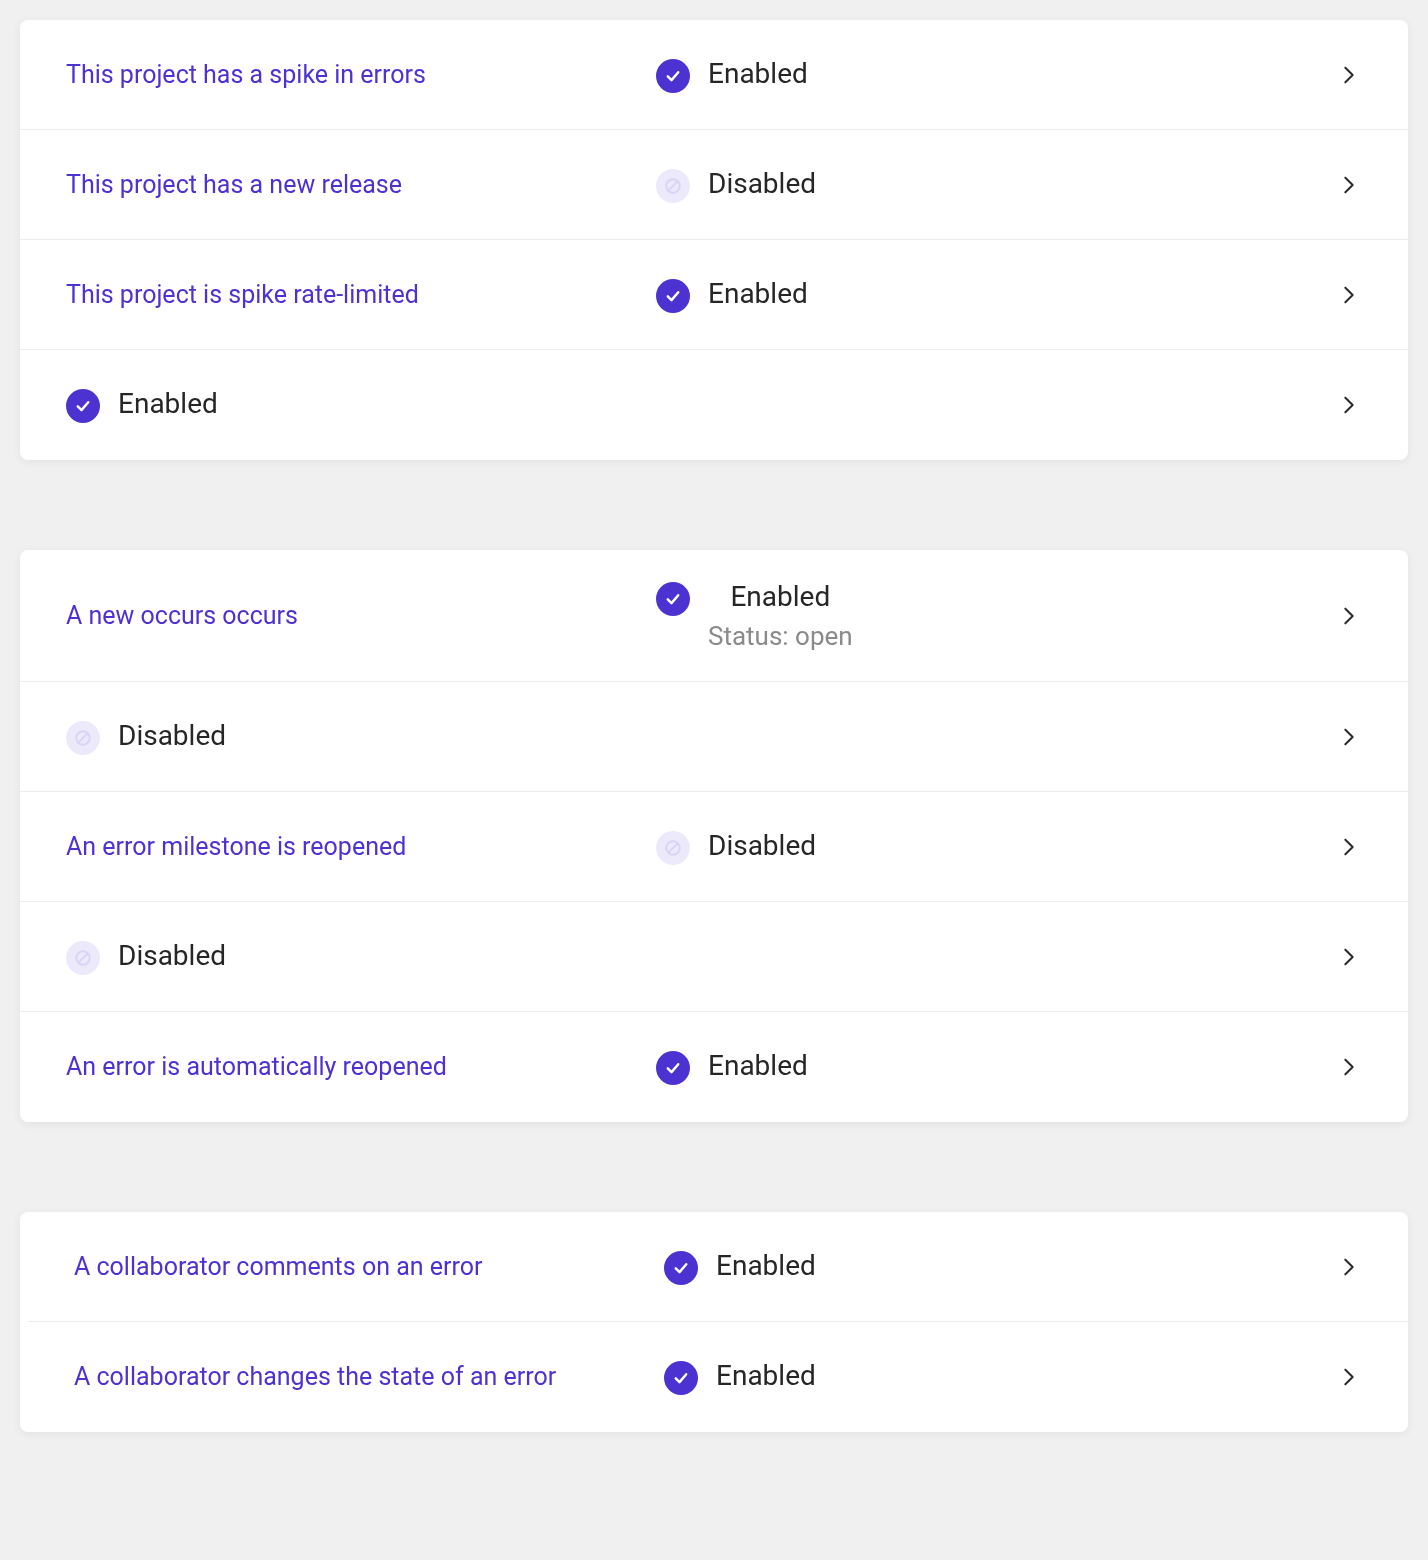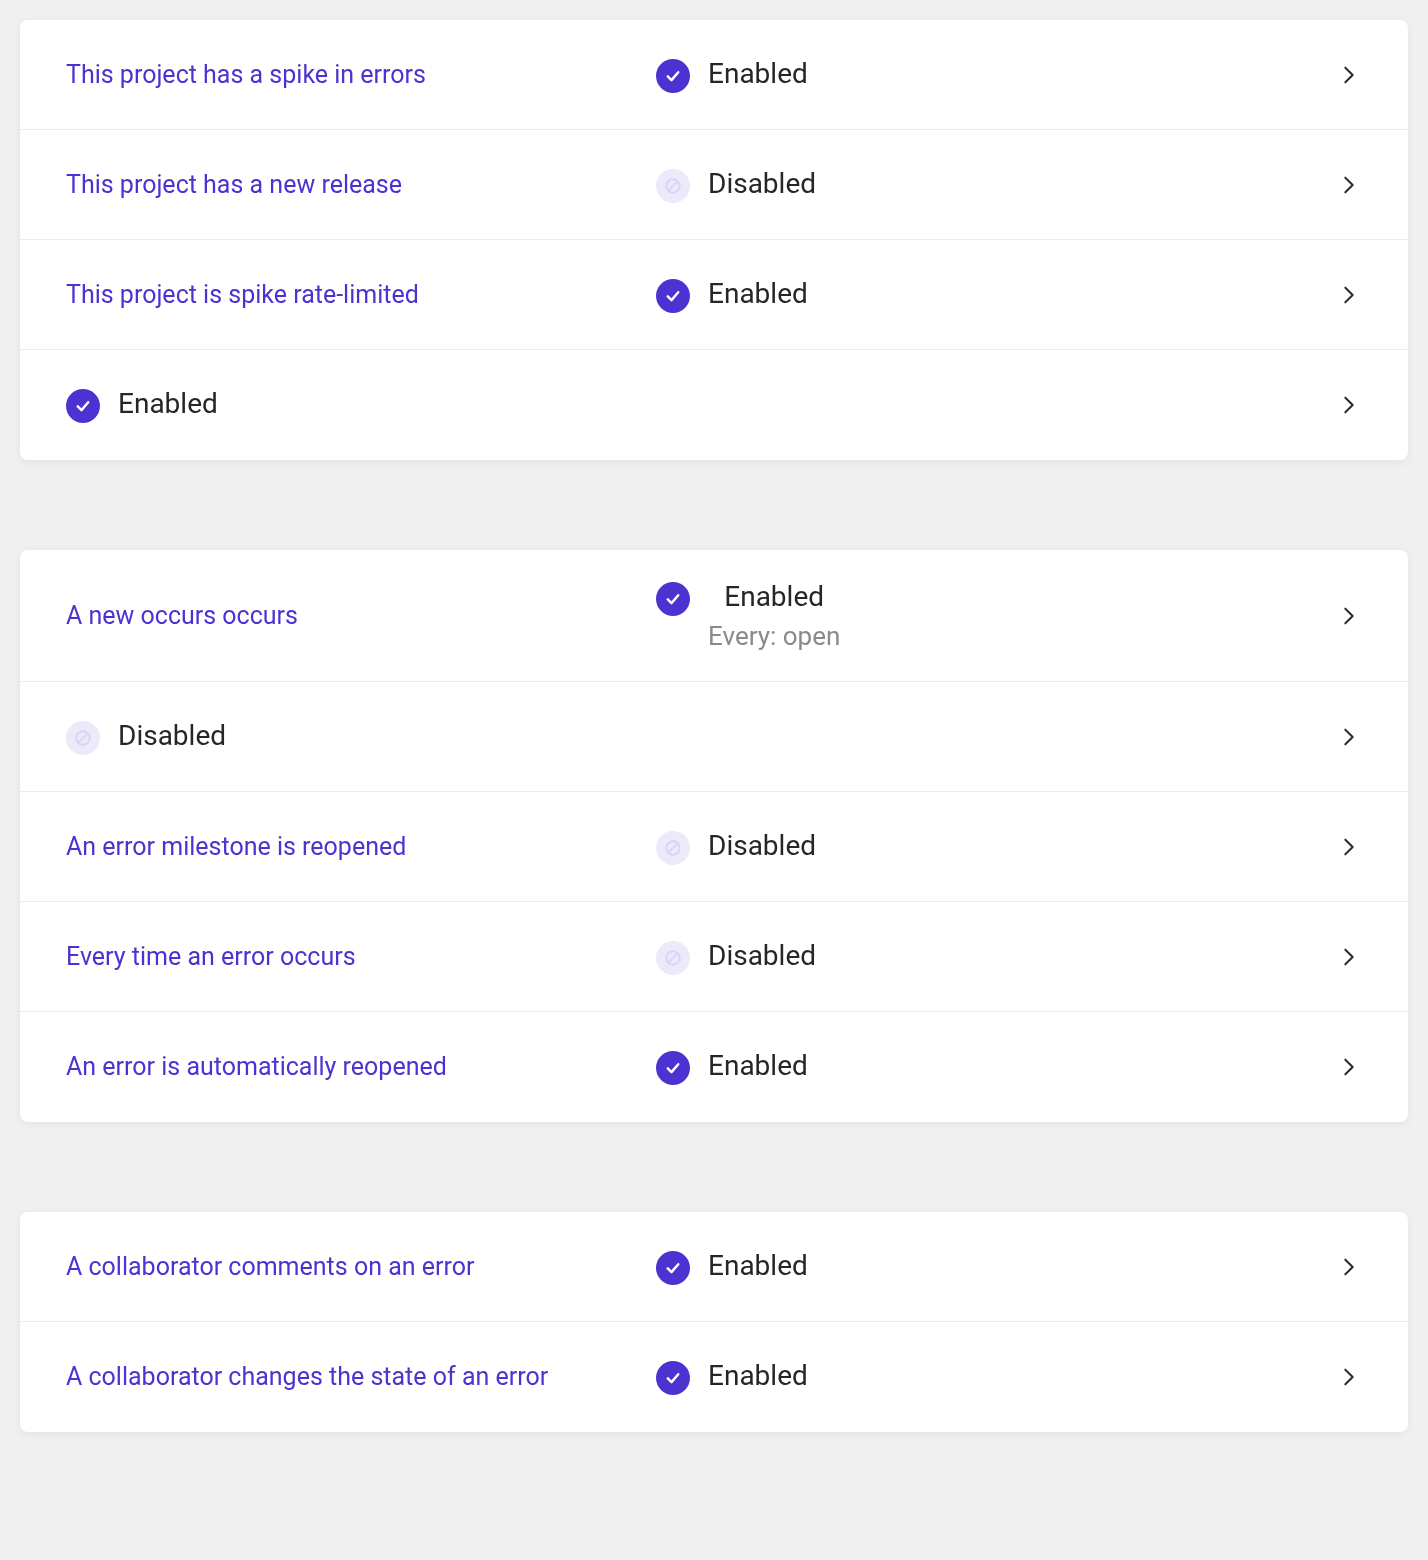--- a/index.html
+++ b/index.html
@@ -15,20 +15,21 @@
     }
     .card {
       background: #ffffff;
       border-radius: 8px;
       box-shadow: 0 2px 10px rgba(0,0,0,0.06);
       margin-bottom: 90px;
       overflow: hidden;
     }
     .card:last-child {
       margin-bottom: 0;
+      padding-left: 8px;
     }
     .row {
       display: flex;
       align-items: center;
       padding: 30px 46px 30px 46px;
       border-bottom: 1px solid #ececec;
       cursor: pointer;
       min-height: 110px;
     }
     .row:last-child {
@@ -187,21 +188,21 @@
       <div class="row">
         <div class="row-title">A new occurs occurs</div>
         <div class="row-status-wrap">
           <div class="status-icon enabled">
             <svg viewBox="0 0 24 24" fill="none" stroke-width="3.2" stroke-linecap="round" stroke-linejoin="round">
               <polyline points="5 12.5 10 17.5 19 7"></polyline>
             </svg>
           </div>
           <div class="row-status-texts">
             <div class="status-label">Enabled</div>
-            <div class="status-sub">Every: open</div>
+            <div class="status-sub">Status: open</div>
           </div>
         </div>
         <div class="chevron">
           <svg viewBox="0 0 24 24" stroke-linecap="round" stroke-linejoin="round">
             <polyline points="8 4 16 12 8 20"></polyline>
           </svg>
         </div>
       </div>
       <div class="row">
         <div class="row-status-wrap">
@@ -234,21 +235,20 @@
             <div class="status-label">Disabled</div>
           </div>
         </div>
         <div class="chevron">
           <svg viewBox="0 0 24 24" stroke-linecap="round" stroke-linejoin="round">
             <polyline points="8 4 16 12 8 20"></polyline>
           </svg>
         </div>
       </div>
       <div class="row">
-        <div class="row-title">Every time an error occurs</div>
         <div class="row-status-wrap">
           <div class="status-icon disabled">
             <svg viewBox="0 0 24 24" fill="none" stroke-width="2.6" stroke-linecap="round">
               <circle cx="12" cy="12" r="9"></circle>
               <line x1="6.2" y1="17.8" x2="17.8" y2="6.2"></line>
             </svg>
           </div>
           <div class="row-status-texts">
             <div class="status-label">Disabled</div>
           </div>

